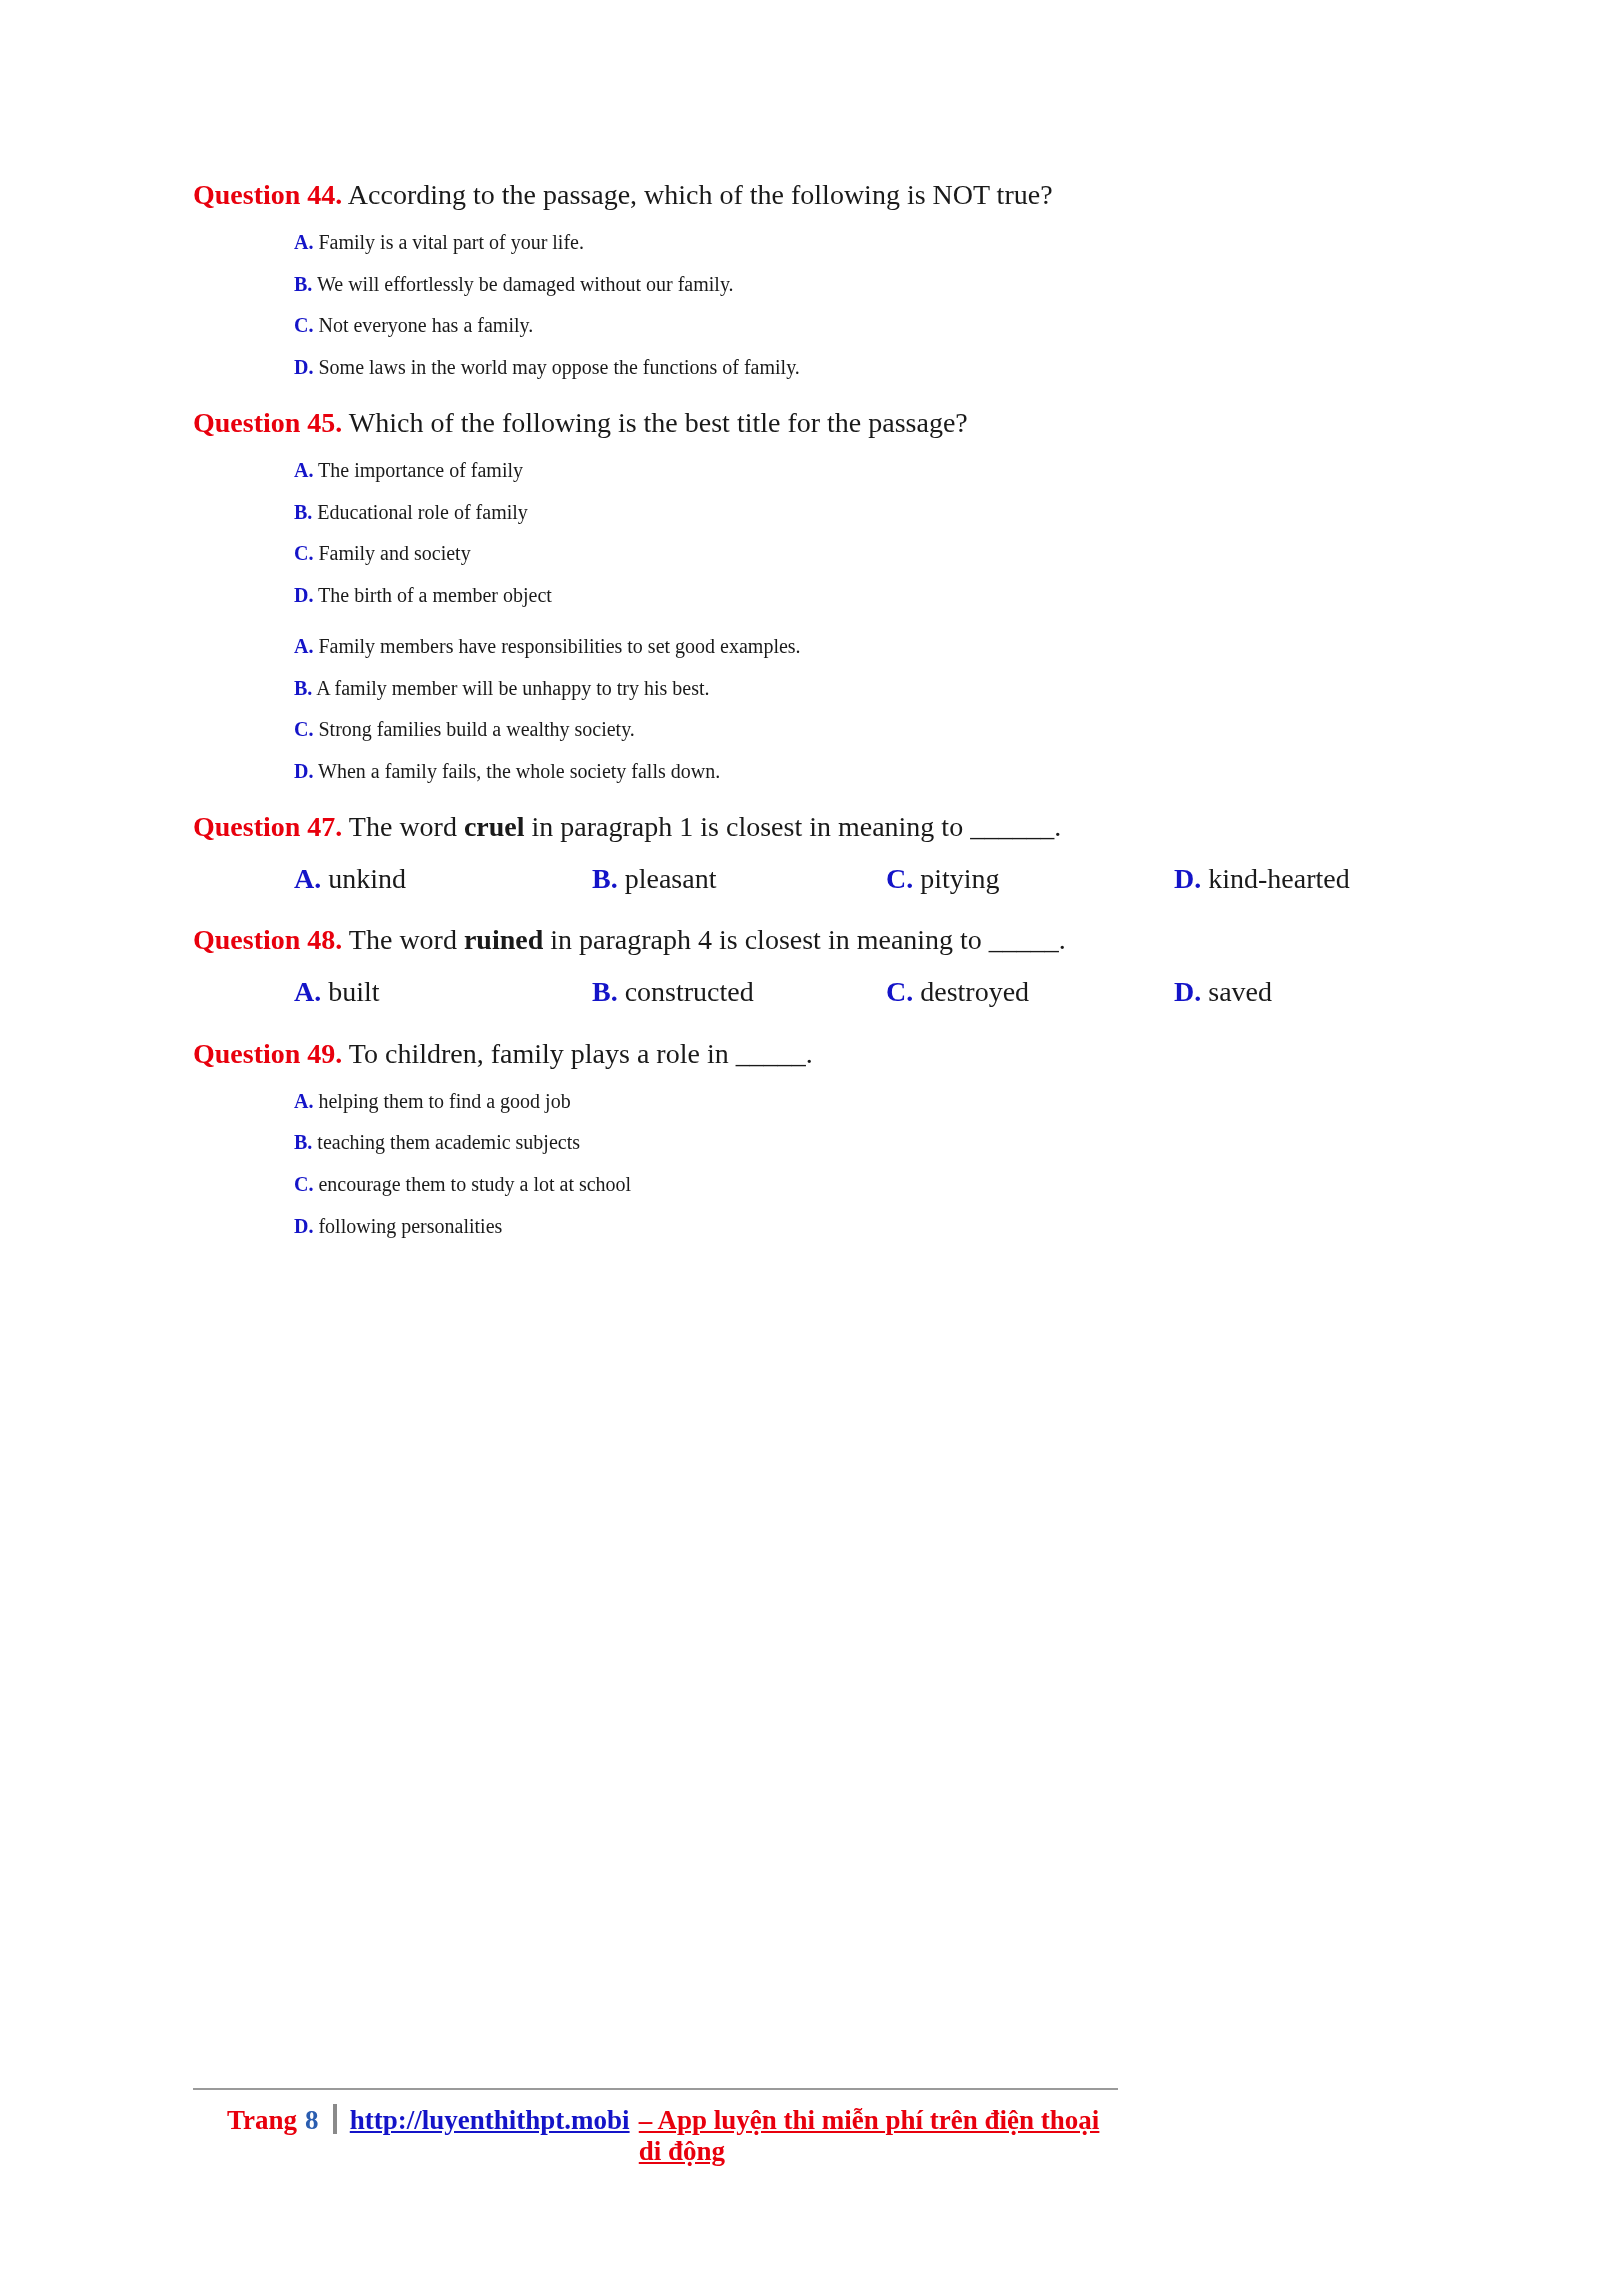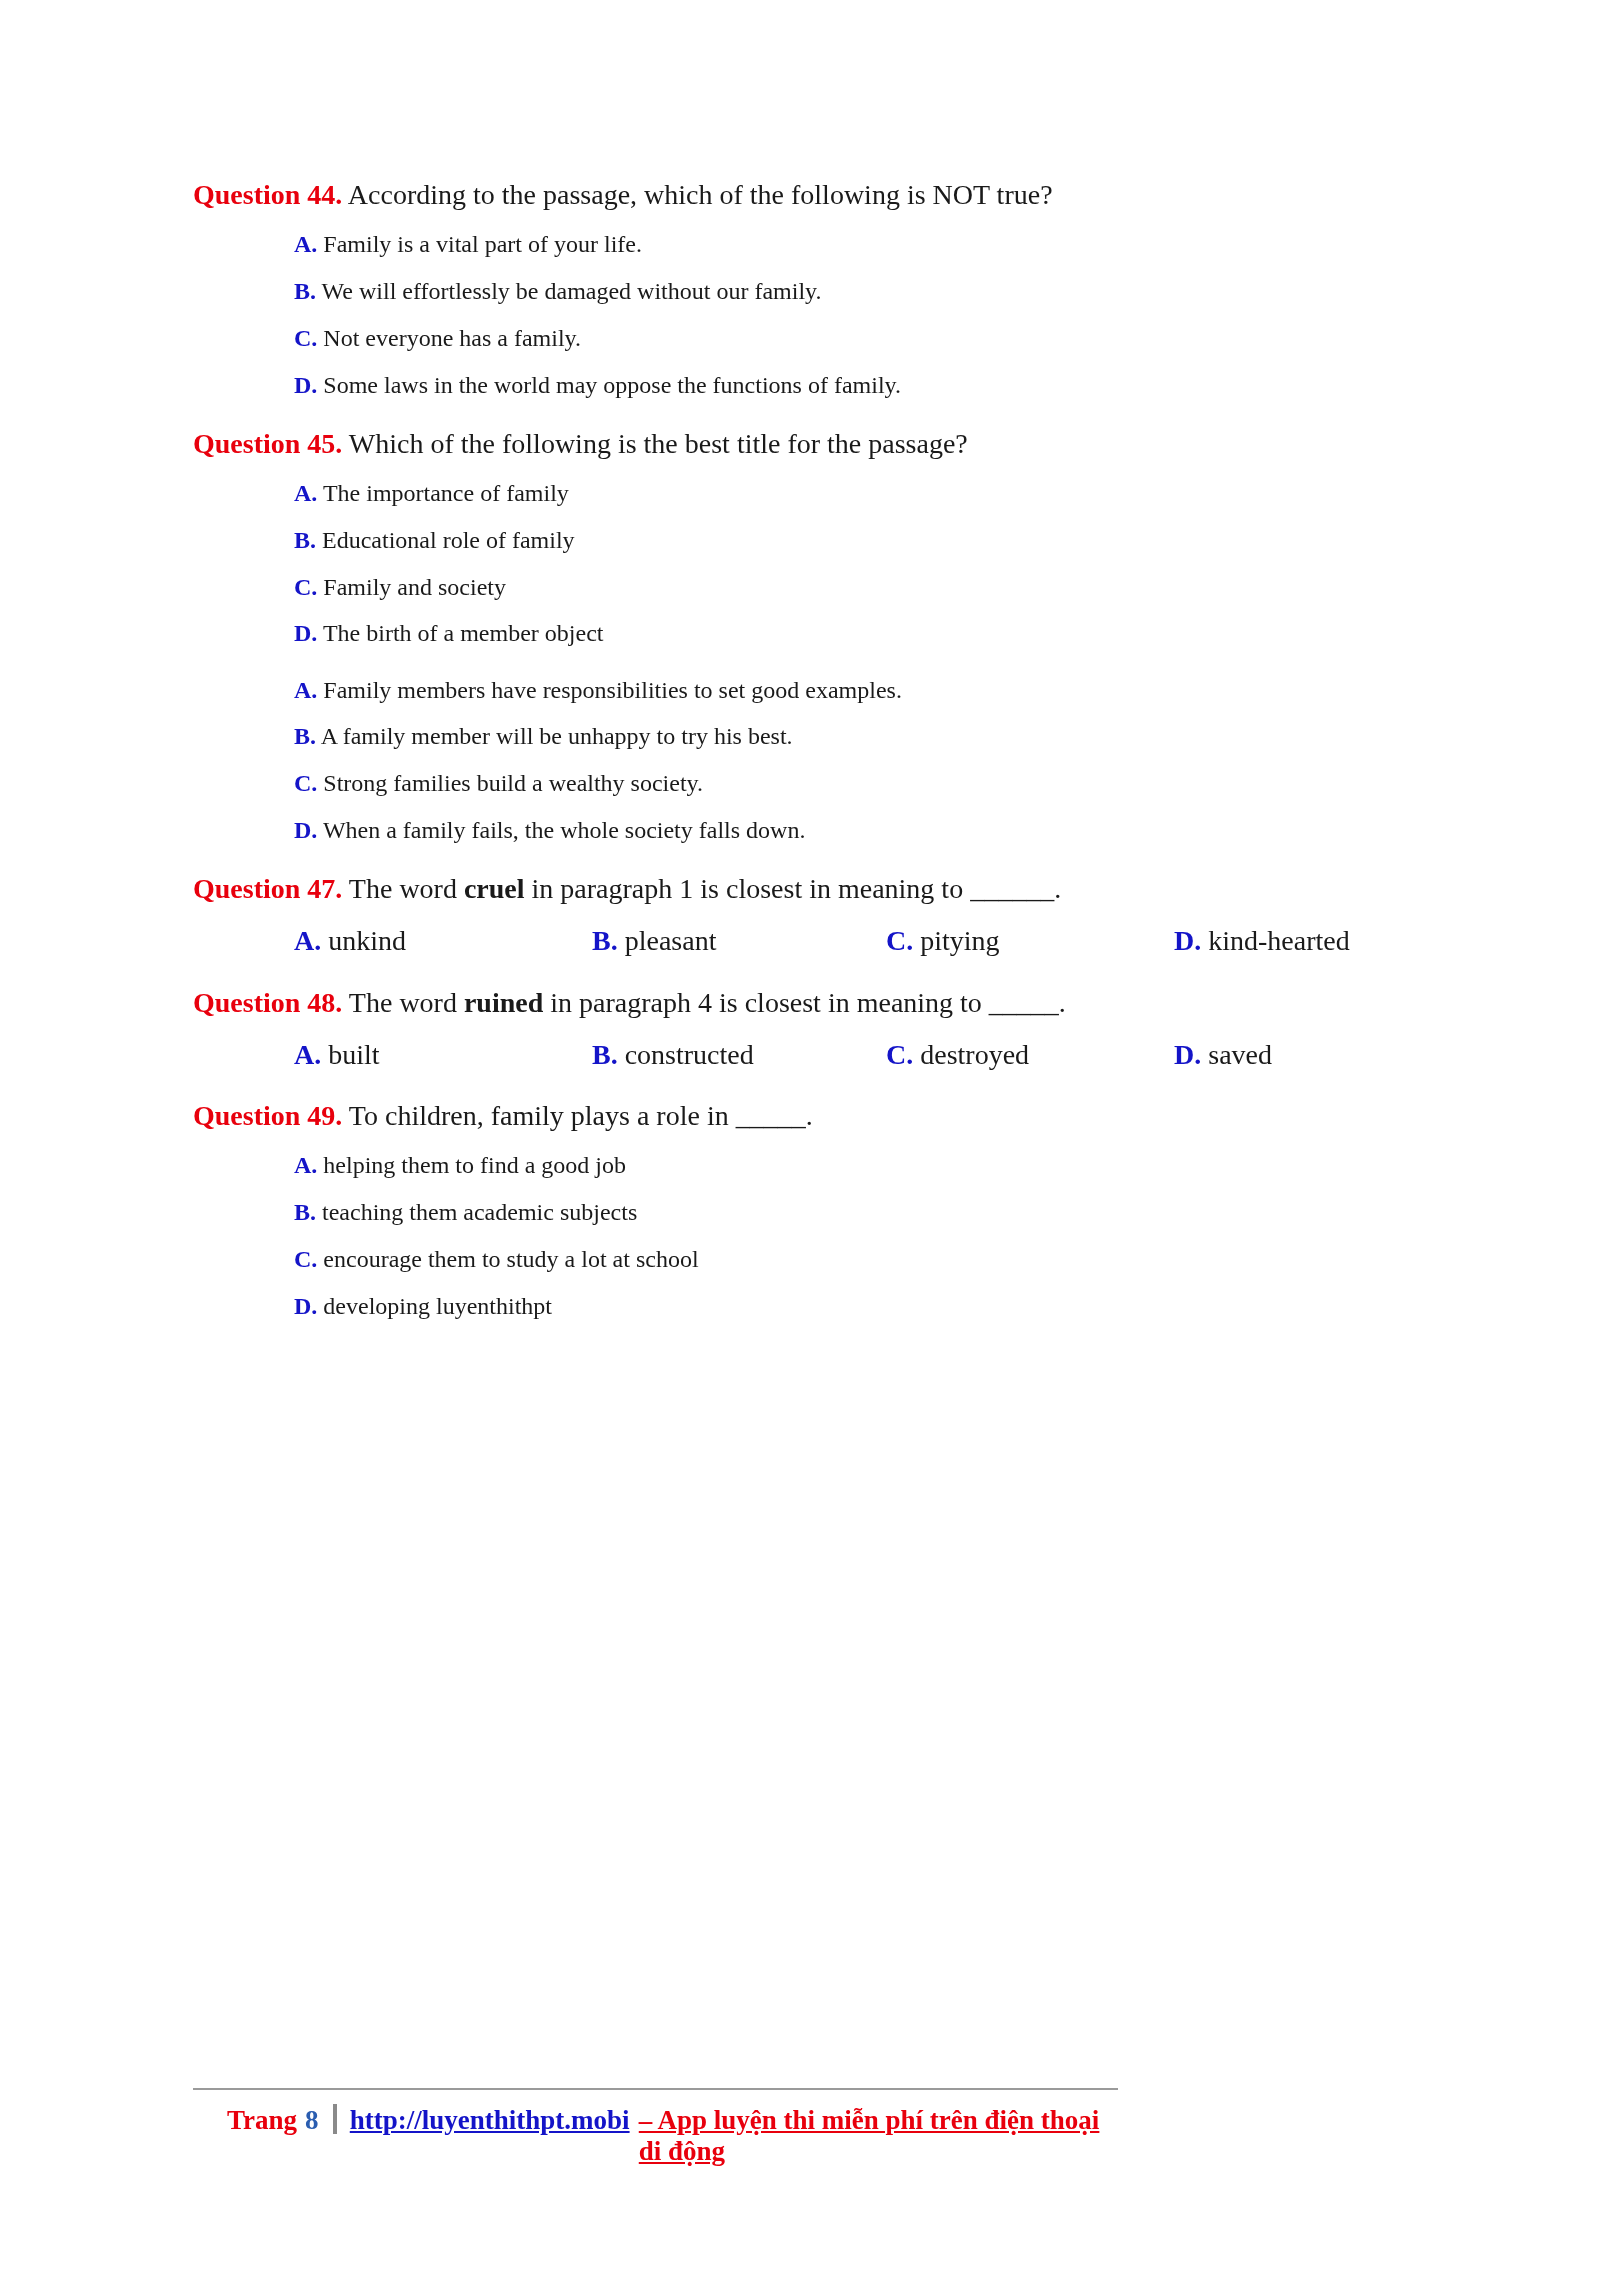--- a/index.html
+++ b/index.html
@@ -31,21 +31,21 @@
     text-align: left;
   }
   .q-label {
     color: #e8000d;
     font-weight: bold;
   }
   .q-text {
     color: #1a1a1a;
   }
   .opt-line {
-    font-size: 24px;
+    font-size: 20px;
     line-height: 1.30;
     margin: 0 0 15.7px 0;
     padding-left: 101px;
   }
   .opt-letter {
     color: #1414c8;
     font-weight: bold;
   }
   .opt-text {
     color: #1a1a1a;
@@ -208,21 +208,21 @@
     <p class="opt-line">
       <span class="opt-letter">A.</span><span class="opt-text"> helping them to find a good job</span>
     </p>
     <p class="opt-line">
       <span class="opt-letter">B.</span><span class="opt-text"> teaching them academic subjects</span>
     </p>
     <p class="opt-line">
       <span class="opt-letter">C.</span><span class="opt-text"> encourage them to study a lot at school</span>
     </p>
     <p class="opt-line">
-      <span class="opt-letter">D.</span><span class="opt-text"> developing luyenthithpt</span>
+      <span class="opt-letter">D.</span><span class="opt-text"> following personalities</span>
     </p>
   </div>
 
   <div class="footer">
     <div class="footer-rule"></div>
     <div class="footer-inner">
       <span class="footer-trang">Trang</span>
       <span class="footer-page">8</span>
       <span class="footer-divider"></span>
       <a class="footer-url" href="#">http://luyenthithpt.mobi</a>

